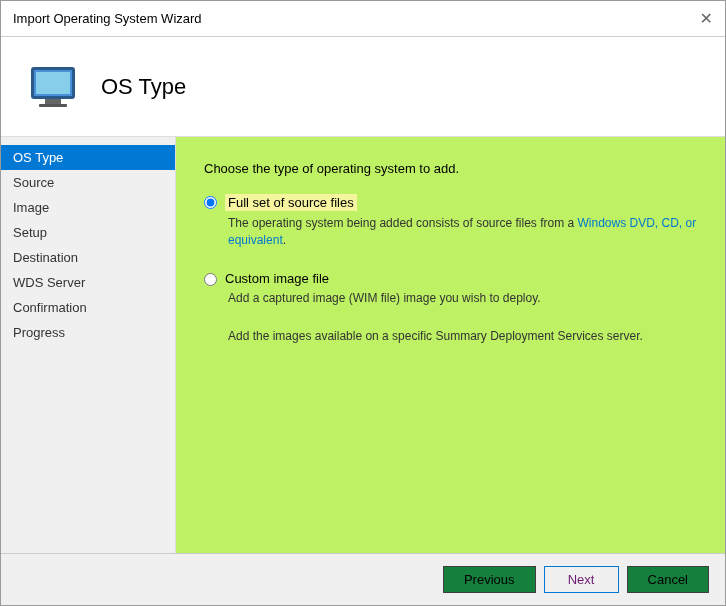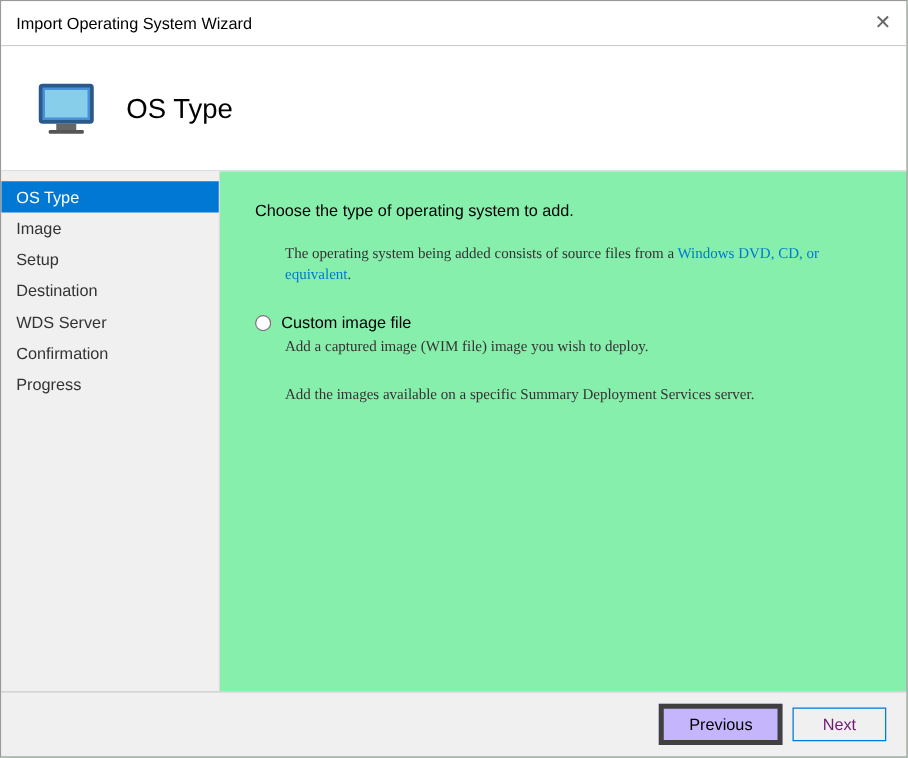--- a/index.html
+++ b/index.html
@@ -75,21 +75,21 @@
       cursor: pointer;
       color: #333;
       font-size: 13px;
     }
     .sidebar-item.active {
       background: #0078d4;
       color: #fff;
     }
     .main-panel {
       flex: 1;
-      background: #86efac;
+      background: #bef264;
       padding: 24px 28px;
       overflow-y: auto;
     }
     .main-instruction {
       color: #000;
       margin-bottom: 18px;
       font-size: 13px;
     }
     .option-group {
       margin-bottom: 22px;
@@ -110,42 +110,41 @@
     }
     .radio-label.highlighted {
       background: #f5f5a0;
       padding: 1px 3px;
     }
     .radio-desc {
       margin-left: 24px;
       font-size: 12px;
       color: #333;
       line-height: 1.4;
-      font-family: Liberation Serif, serif;
     }
     .radio-desc a, .radio-desc .link {
       color: #0078d4;
       text-decoration: none;
     }
     .footer {
       background: #f0f0f0;
       border-top: 1px solid #ccc;
       padding: 12px 16px;
       display: flex;
       justify-content: flex-end;
       align-items: center;
       gap: 8px;
       height: 52px;
     }
     .btn {
       padding: 5px 20px;
       font-size: 13px;
       cursor: pointer;
-      border: 4px solid #404040;
-      background: #c4b5fd;
+      border: 1px solid #404040;
+      background: #15803d;
       color: #000;
       min-width: 75px;
     }
     .btn-primary {
       background: #f0f0f0;
       border: 1px solid #0078d4;
       color: #701a75;
     }
     
     .computer-icon {
@@ -203,32 +202,37 @@
       <div class="monitor-stand"></div>
       <div class="monitor-base"></div>
     </div>
     <h1 class="header-title">OS Type</h1>
   </div>
 
   <div class="content-area">
 
     <div class="sidebar">
       <div class="sidebar-item active">OS Type</div>
+      <div class="sidebar-item">Source</div>
       <div class="sidebar-item">Image</div>
       <div class="sidebar-item">Setup</div>
       <div class="sidebar-item">Destination</div>
       <div class="sidebar-item">WDS Server</div>
       <div class="sidebar-item">Confirmation</div>
       <div class="sidebar-item">Progress</div>
     </div>
 
     <div class="main-panel">
       <p class="main-instruction">Choose the type of operating system to add.</p>
 
       <div class="option-group">
+        <div class="radio-row">
+          <input type="radio" name="os-type" id="opt1" checked="" style="">
+          <label for="opt1" class="radio-label highlighted">Full set of source files</label>
+        </div>
         <div class="radio-desc">
           The operating system being added consists of source files from a <span class="link">Windows DVD, CD, or equivalent</span>.
         </div>
       </div>
 
       <div class="option-group">
         <div class="radio-row">
           <input type="radio" name="os-type" id="opt2" style="">
           <label for="opt2" class="radio-label">Custom image file</label>
         </div>
@@ -242,15 +246,16 @@
           Add the images available on a specific Summary Deployment Services server.
         </div>
       </div>
     </div>
 
   </div>
 
   <div class="footer">
     <button class="btn">Previous</button>
     <button class="btn btn-primary">Next</button>
+    <button class="btn">Cancel</button>
   </div>
 
 </div>
 
 </body></html>

